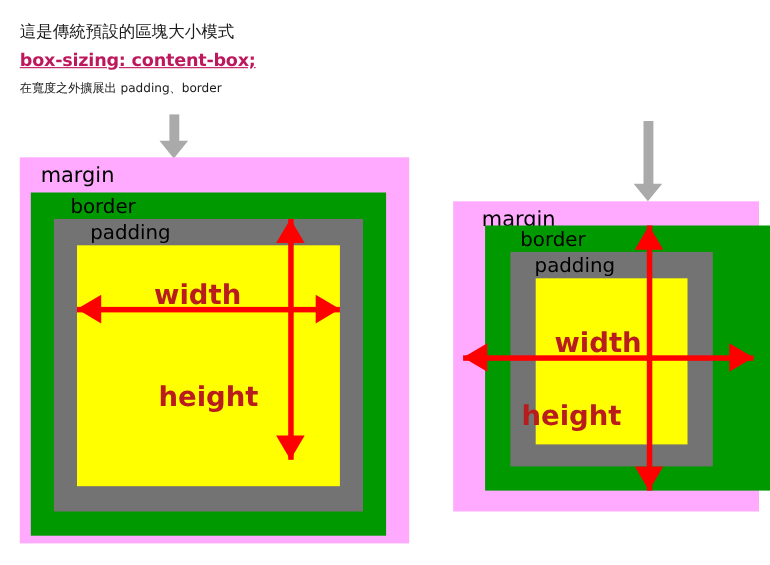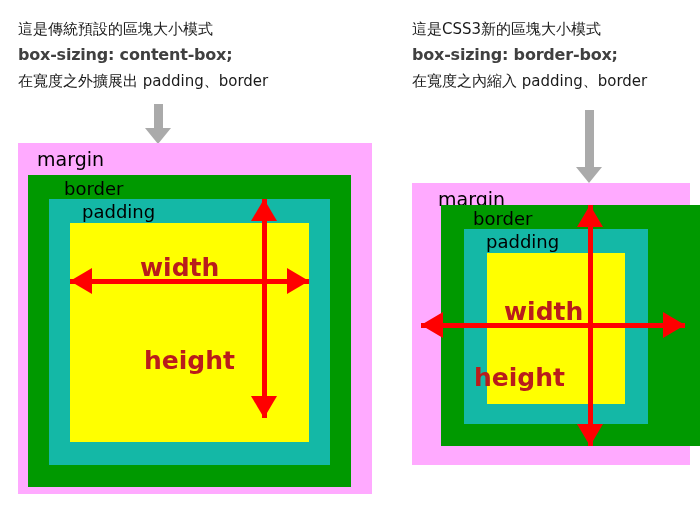--- a/index.html
+++ b/index.html
@@ -10,23 +10,23 @@
     position:relative;overflow:hidden;
   }
   .stage{position:absolute;left:0;top:0;width:648px;height:514px;padding-left:41px;}
 
   
   .caption{position:absolute;}
   .cap-line{
     font-size:15px;line-height:26px;color:#1a1a1a;white-space:nowrap;
   }
   .cap-line.code{
-    font-weight:bold;color:#404040;font-size:16px;letter-spacing:-0.2px;
+    font-weight:bold;color:#be185d;font-size:16px;letter-spacing:-0.2px;text-decoration:underline;
   }
-  .cap-line.mixed{font-size:15px;}
+  .cap-line.mixed{font-size:11px;}
 
   #caption-left{left:18px;top:16px;}
   #caption-right{left:412px;top:16px;}
 
   
   .gray-arrow{position:absolute;}
   .gray-arrow .stem{
     position:absolute;background:#aaaaaa;width:9px;left:9px;top:0;
   }
   .gray-arrow .head{
@@ -38,21 +38,21 @@
   #gray-arrow-left{left:145px;top:104px;width:27px;height:40px;}
   #gray-arrow-left .stem{height:25px;}
   #gray-arrow-left .head{top:24px;}
   #gray-arrow-right{left:576px;top:110px;width:27px;height:74px;}
   #gray-arrow-right .stem{height:58px;}
   #gray-arrow-right .head{top:57px;}
 
   
   .margin-box{position:absolute;background:#ffaaff;}
   .border-box{position:absolute;background:#009900;}
-  .padding-box{position:absolute;background:#14b8a6;}
+  .padding-box{position:absolute;background:#737373;}
   .content-box{position:absolute;background:#ffff00;}
 
   .box-label{
     position:absolute;font-weight:normal;color:#000000;white-space:nowrap;
   }
 
   
   .red-h{position:absolute;height:0;}
   .red-h .line{position:absolute;left:0;top:0;height:5px;background:#ff0000;}
   .red-h .tip-l,.red-h .tip-r{
@@ -81,25 +81,20 @@
 <body>
 
 <div class="stage">
 
   <div class="caption" id="caption-left">
     <div class="cap-line">這是傳統預設的區塊大小模式</div>
     <div class="cap-line code">box-sizing: content-box;</div>
     <div class="cap-line mixed">在寬度之外擴展出  padding、border</div>
   </div>
 
-  <div class="caption" id="caption-right">
-    <div class="cap-line">這是CSS3新的區塊大小模式</div>
-    <div class="cap-line code">box-sizing: border-box;</div>
-    <div class="cap-line mixed">在寬度之內縮入  padding、border</div>
-  </div>
 
   <div class="gray-arrow" id="gray-arrow-left">
     <div class="stem"></div>
     <div class="head"></div>
   </div>
   <div class="gray-arrow" id="gray-arrow-right">
     <div class="stem"></div>
     <div class="head"></div>
   </div>
 

